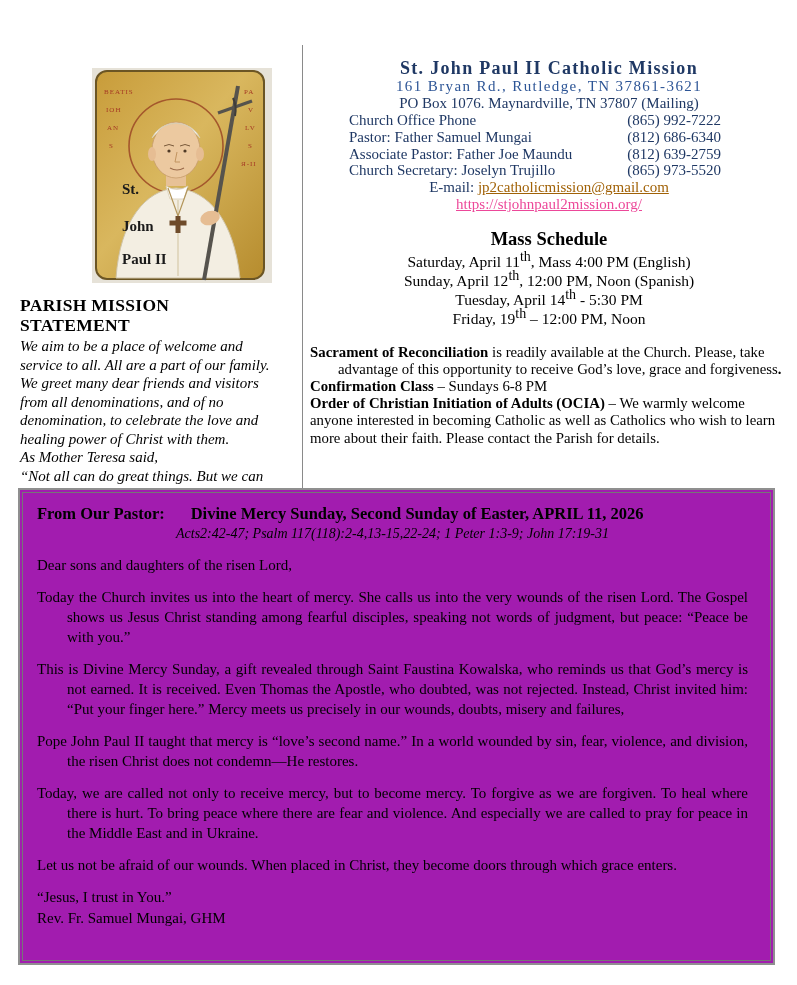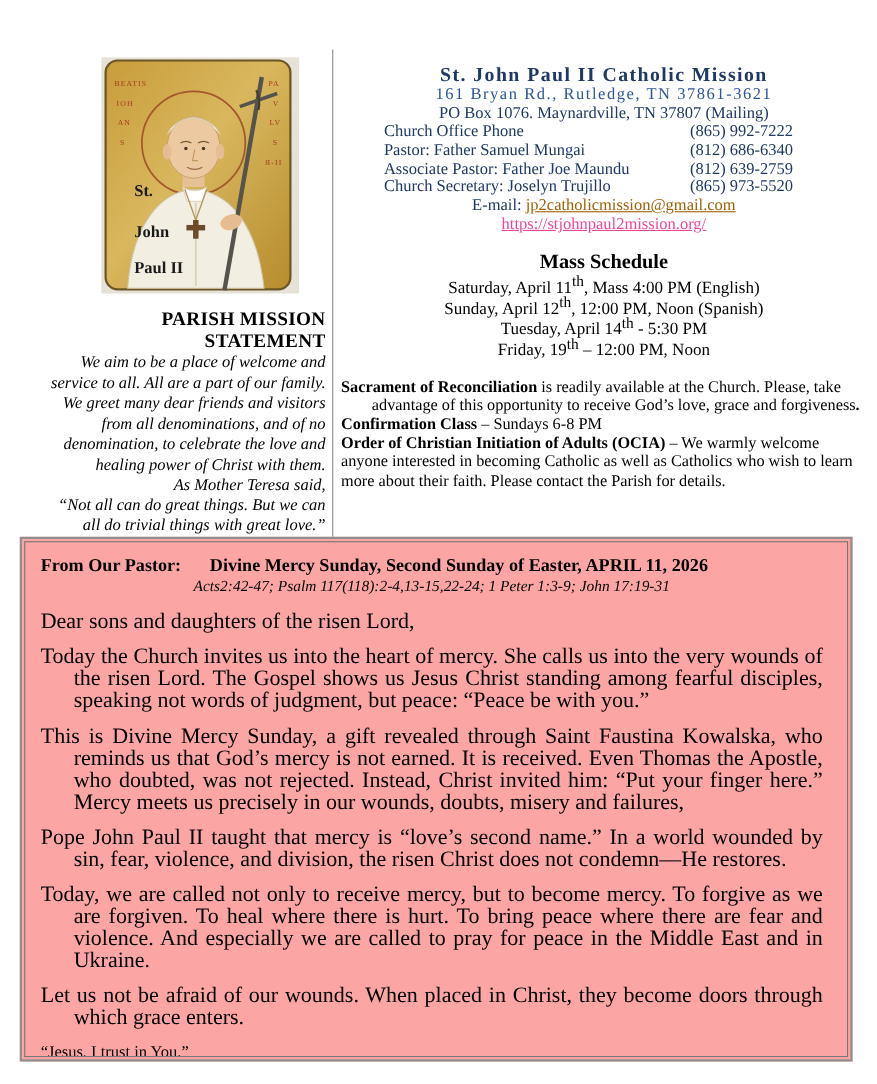--- a/index.html
+++ b/index.html
@@ -8,27 +8,27 @@
     width: 797px; height: 985px;
     background: #ffffff;
     font-family: "Liberation Serif", "DejaVu Serif", serif;
     color: #000;
     position: relative;
     overflow: hidden;
   }
   .page { position: absolute; inset: 0; }
 
   
-  .left-col { position: absolute; left: 20px; top: 52px; width: 276px; }
+  .left-col { position: absolute; left: 20px; top: 68px; width: 276px; }
   .icon-photo { display: block; margin-left: 72px; }
   .icon-photo text { font-family: "Liberation Serif", serif; }
   .ic-glyph { font-size: 7px; fill: #a63a24; letter-spacing: 1px; }
   .ic-name  { font-size: 15px; font-weight: bold; fill: #1a1a1a; }
 
-  .mission { margin-top: 12px; text-align: right; }
+  .mission { margin-top: 12px; text-align: left; }
   .mission-title { font-weight: bold; font-size: 17.5px; line-height: 20px; letter-spacing: .3px; }
   .mission-body { margin-top: 2px; font-style: italic; font-size: 15px; line-height: 18.5px; }
   .mission-body div { white-space: nowrap; }
 
   
   .vdivider { position: absolute; left: 302px; top: 45px; width: 1px; height: 443px; background: #8a8a8a; }
 
   
   .right-col { position: absolute; left: 310px; top: 58px; width: 478px; }
   .hdr { text-align: center; color: #1f3864; }
@@ -47,30 +47,30 @@
   .m-line { font-size: 15.5px; line-height: 19.2px; white-space: nowrap; }
   .sup { vertical-align: super; font-size: 14px; line-height: 0; }
 
   .sacraments { margin-top: 15px; width: 472px; font-size: 14.8px; line-height: 17.2px; color: #000; }
   .s-item b { font-weight: bold; }
   .s-item.hang { padding-left: 28px; text-indent: -28px; }
 
   
   .pastor-box {
     position: absolute; left: 18px; top: 488px; width: 757px; height: 477px;
-    border: 2px solid #8f8f8f; padding: 2px; background: #fca5a5;
+    border: 2px solid #8f8f8f; padding: 2px; background: #a21caf;
   }
   .pastor-inner {
     border: 1px solid #767676; width: 100%; height: 100%;
     padding: 10px 22px 10px 14px; overflow: hidden;
   }
   .box-title { font-size: 16.5px; font-weight: bold; line-height: 22px; }
   .bt-label { margin-right: 26px; }
   .scripture { font-size: 14px; font-style: italic; line-height: 18px; text-align: center; margin-bottom: 12px; }
-  .lp { margin: 0 0 12px 0; font-size: 20px; line-height: 20px; text-align: justify; }
+  .lp { margin: 0 0 12px 0; font-size: 15px; line-height: 20px; text-align: justify; }
   .lp.hang { padding-left: 30px; text-indent: -30px; }
   .closing { margin-top: 8px; font-size: 15px; line-height: 21px; }
 </style>
 </head>
 <body>
 
 <div class="page">
 
   <div class="left-col">
     <svg class="icon-photo" width="180" height="215" viewBox="0 0 180 215">

